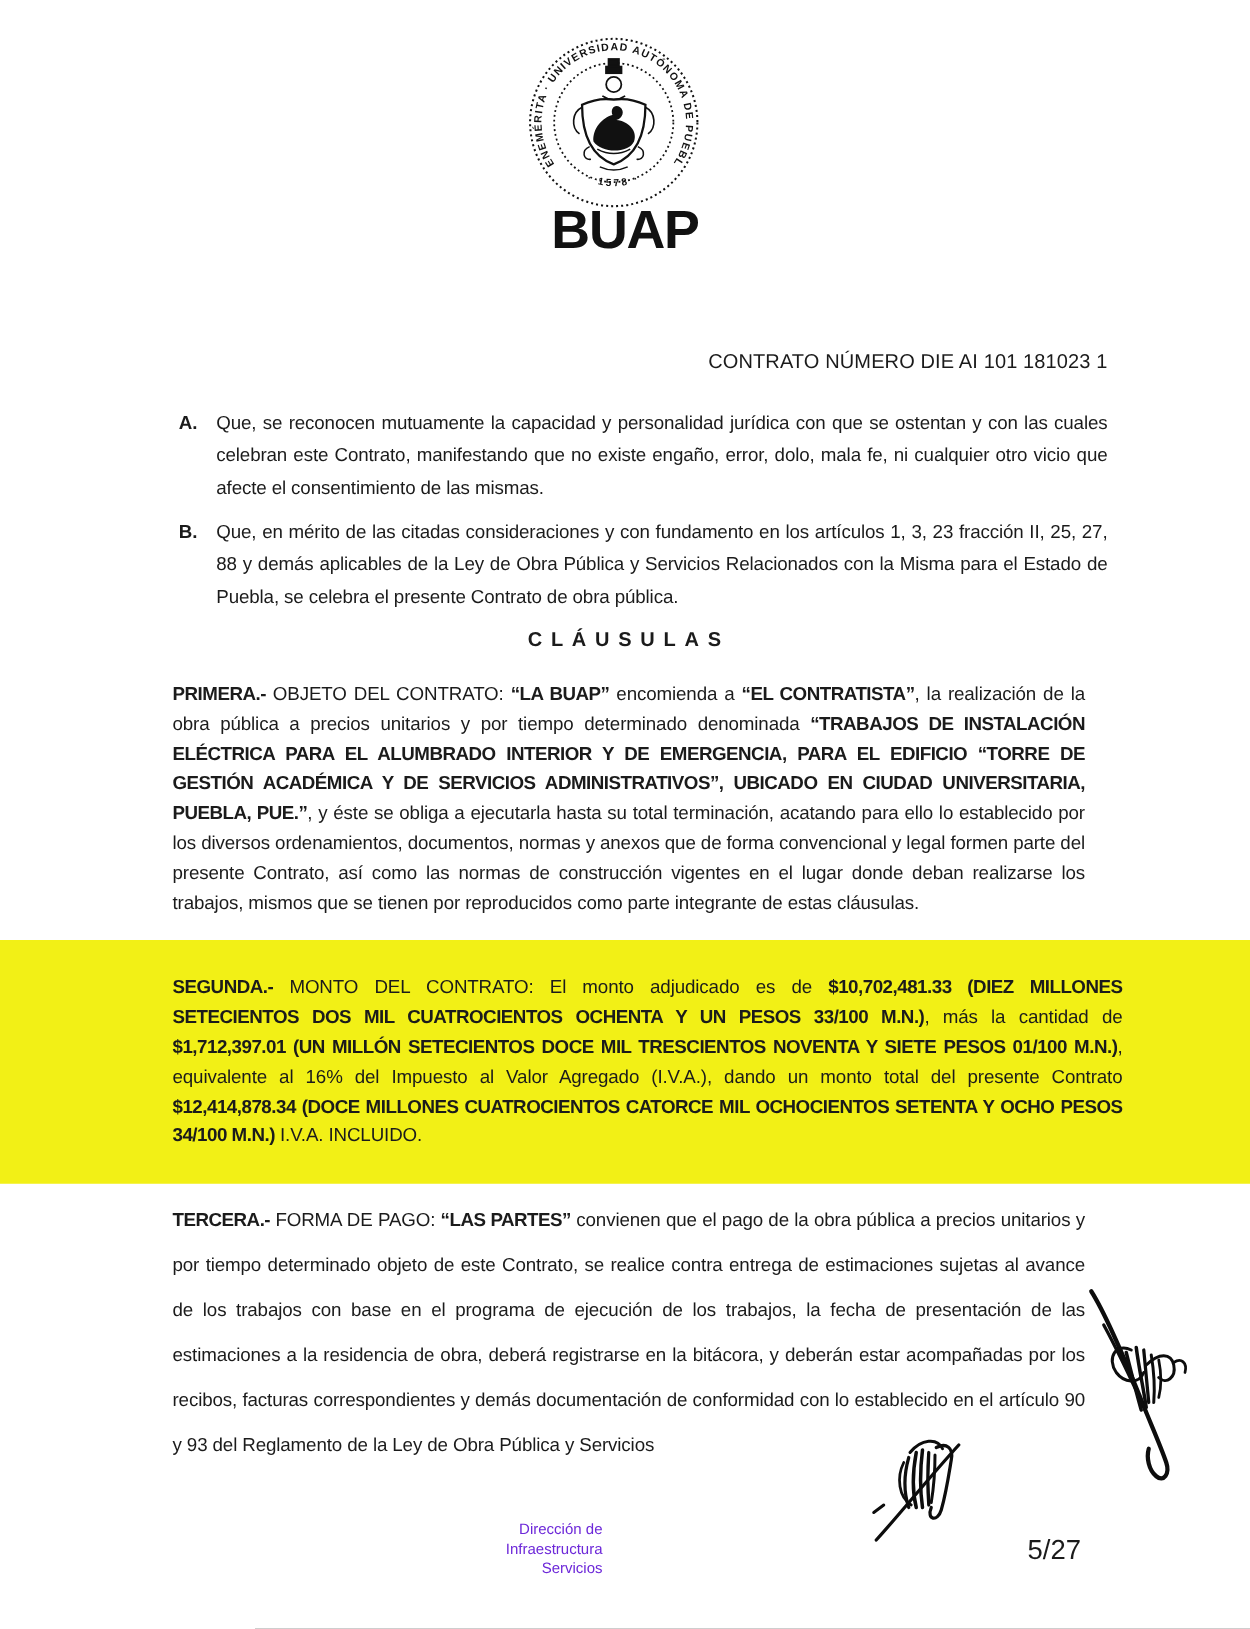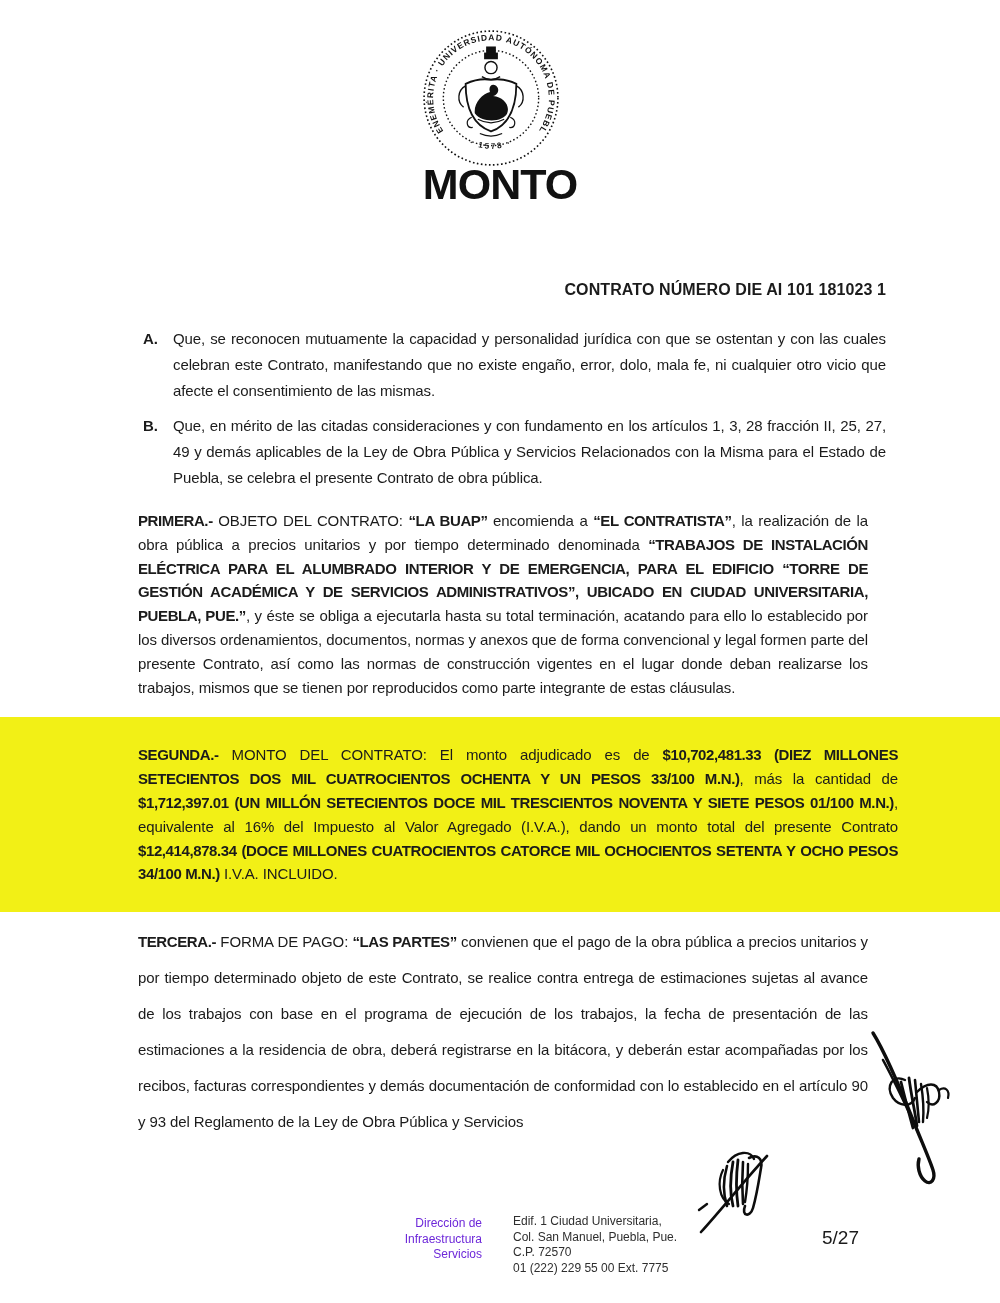--- a/index.html
+++ b/index.html
@@ -9,21 +9,21 @@
     font-family:"Liberation Sans", sans-serif; color:#1b1b1b;
   }
   
   .seal { position:absolute; left:419px; top:26px; }
   .wordmark {
     position:absolute; left:0; top:160px; width:1000px; text-align:center;
     font-weight:bold; font-size:43px; letter-spacing:-1px; color:#111;
   }
   .contract-number {
     position:absolute; top:281px; right:114px;
-    font-weight:bold; font-size:16px; letter-spacing:0.1px;
+    font-weight:normal; font-size:16px; letter-spacing:0.1px;
   }
   
   .content {
     position:absolute; left:120px; top:326px; width:766px;
     font-size:15px; line-height:26px; letter-spacing:-0.1px;
     text-align:justify;
   }
   .content b { letter-spacing:-0.4px; }
   p { margin:18px; }
   .intro { margin:0 0 20px 0; text-align:left; }
@@ -45,21 +45,21 @@
   .para-tercera { margin-top:12px; line-height:36px; }
   
   .footer-dept {
     position:absolute; right:518px; top:1216px; text-align:right;
     font-size:12px; line-height:15.5px; color:#6d28d9;
   }
   .footer-address {
     position:absolute; left:513px; top:1214px; text-align:left;
     font-size:12px; line-height:15.5px; color:#2e2e2e;
   }
-  .page-number { position:absolute; left:822px; top:1227px; font-size:19px; color:#1b1b1b; }
+  .page-number { position:absolute; left:822px; top:1227px; font-size:22px; color:#1b1b1b; }
   
   .sig { position:absolute; pointer-events:none; }
   .sig-large { left:853px; top:1030px; }
   .sig-small { left:693px; top:1146px; }
 </style>
 </head>
 <body>
 
 <div class="page">
 
@@ -86,38 +86,39 @@
       <path d="M46 59 C38 63 37 75 44 80" stroke-width="1.3"></path>
       <path d="M96 59 C104 63 105 75 98 80" stroke-width="1.3"></path>
       <path d="M52 90 C45 93 47 101 53 100" stroke-width="1.2"></path>
       <path d="M90 90 C97 93 95 101 89 100" stroke-width="1.2"></path>
       <path d="M55 86 C54 76 62 67 70 65 C68 60 72 56 76 59 C80 62 78 68 73 69 C83 70 90 78 87 86 C83 95 62 96 55 86 Z" fill="#111" stroke="none"></path>
       <path d="M58 92 Q71 99 84 92" stroke-width="1.2"></path>
       <path d="M60 106 Q71 111 82 106" stroke-width="1.2"></path>
     </g>
   </svg>
 
-  <div class="wordmark">MONTO</div>
+  <div class="wordmark">BUAP</div>
 
   <div class="contract-number">CONTRATO NÚMERO DIE AI 101 181023 1</div>
 
   <div class="content">
 
 
     <div class="list-item">
       <div class="list-marker">A.</div>
       <div class="list-text">Que, se reconocen mutuamente la capacidad y personalidad jurídica con que se ostentan y con las cuales celebran este Contrato, manifestando que no existe engaño, error, dolo, mala fe, ni cualquier otro vicio que afecte el consentimiento de las mismas.</div>
     </div>
 
     <div class="list-item">
       <div class="list-marker">B.</div>
-      <div class="list-text">Que, en mérito de las citadas consideraciones y con fundamento en los artículos 1, 3, 28 fracción II, 25, 27, 49 y demás aplicables de la Ley de Obra Pública y Servicios Relacionados con la Misma para el Estado de Puebla, se celebra el presente Contrato de obra pública.</div>
+      <div class="list-text">Que, en mérito de las citadas consideraciones y con fundamento en los artículos 1, 3, 23 fracción II, 25, 27, 88 y demás aplicables de la Ley de Obra Pública y Servicios Relacionados con la Misma para el Estado de Puebla, se celebra el presente Contrato de obra pública.</div>
     </div>
 
 
+    <p class="clausulas">CLÁUSULAS</p>
 
     <p class="para-primera"><b>PRIMERA.-</b><span> OBJETO DEL CONTRATO: </span><b>“LA BUAP”</b><span> encomienda a </span><b>“EL CONTRATISTA”</b><span>, la realización de la obra pública a precios unitarios y por tiempo determinado denominada </span><b>“TRABAJOS DE INSTALACIÓN ELÉCTRICA PARA EL ALUMBRADO INTERIOR Y DE EMERGENCIA, PARA EL EDIFICIO “TORRE DE GESTIÓN ACADÉMICA Y DE SERVICIOS ADMINISTRATIVOS”, UBICADO EN CIUDAD UNIVERSITARIA, PUEBLA, PUE.”</b><span>, y éste se obliga a ejecutarla hasta su total terminación, acatando para ello lo establecido por los diversos ordenamientos, documentos, normas y anexos que de forma convencional y legal formen parte del presente Contrato, así como las normas de construcción vigentes en el lugar donde deban realizarse los trabajos, mismos que se tienen por reproducidos como parte integrante de estas cláusulas.</span></p>
 
     <div class="highlight-band">
       <p class="para-segunda"><b>SEGUNDA.-</b><span> MONTO DEL CONTRATO: El monto adjudicado es de </span><b>$10,702,481.33 (DIEZ MILLONES SETECIENTOS DOS MIL CUATROCIENTOS OCHENTA Y UN PESOS 33/100 M.N.)</b><span>, más la cantidad de </span><b>$1,712,397.01 (UN MILLÓN SETECIENTOS DOCE MIL TRESCIENTOS NOVENTA Y SIETE PESOS 01/100 M.N.)</b><span>, equivalente al 16% del Impuesto al Valor Agregado (I.V.A.), dando un monto total del presente Contrato </span><b>$12,414,878.34 (DOCE MILLONES CUATROCIENTOS CATORCE MIL OCHOCIENTOS SETENTA Y OCHO PESOS 34/100 M.N.)</b><span> I.V.A. INCLUIDO.</span></p>
     </div>
 
     <p class="para-tercera"><b>TERCERA.-</b><span> FORMA DE PAGO: </span><b>“LAS PARTES”</b><span> convienen que el pago de la obra pública a precios unitarios y por tiempo determinado objeto de este Contrato, se realice contra entrega de estimaciones sujetas al avance de los trabajos con base en el programa de ejecución de los trabajos, la fecha de presentación de las estimaciones a la residencia de obra, deberá registrarse en la bitácora, y deberán estar acompañadas por los recibos, facturas correspondientes y demás documentación de conformidad con lo establecido en el artículo 90 y 93 del Reglamento de la Ley de Obra Pública y Servicios</span></p>
   </div>
 
@@ -149,21 +150,15 @@
       <path d="M56 12 C64 8 70 12 68 22 C66 34 64 48 60 62 C57 72 48 70 52 60" stroke-width="2.6"></path>
       <path d="M6 64 L14 58" stroke-width="2.4"></path>
     </g>
   </svg>
 
   <div class="footer-dept">
       <div>Dirección de</div>
       <div>Infraestructura</div>
       <div>Servicios</div>
     </div>
-  <div class="footer-address">
-      <div>Edif. 1 Ciudad Universitaria,</div>
-      <div>Col. San Manuel, Puebla, Pue.</div>
-      <div>C.P. 72570</div>
-      <div>01 (222) 229 55 00 Ext. 7775</div>
-    </div>
   <div class="page-number">5/27</div>
 
 </div>
 
 </body></html>

